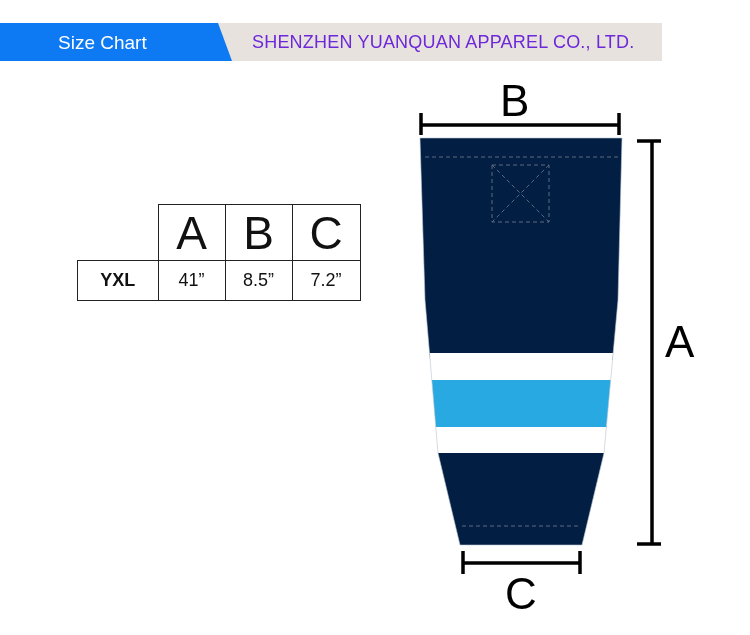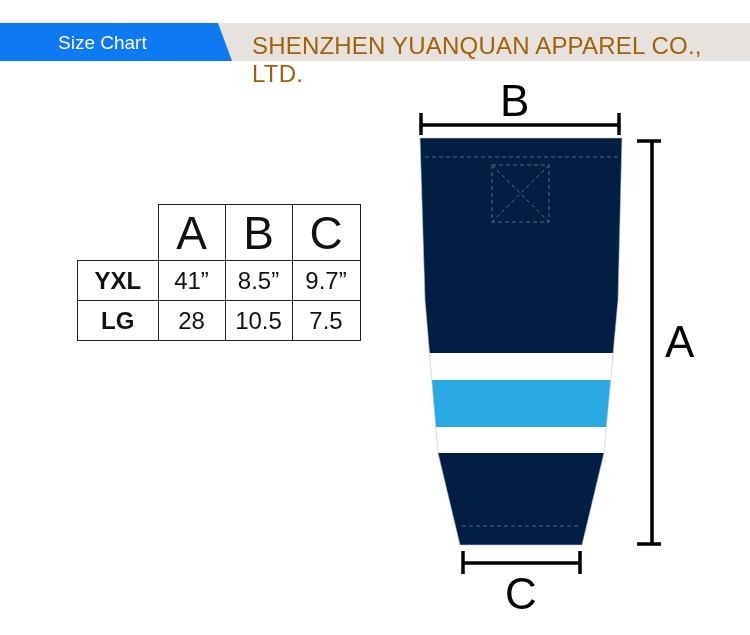--- a/index.html
+++ b/index.html
@@ -1,24 +1,24 @@
 <!DOCTYPE html>
 <html><head>
 <meta charset="utf-8">
 <style>
   html, body { margin:0; padding:0; }
   body { width:750px; height:635px; background:#ffffff; position:relative; overflow:hidden; font-family:"Liberation Sans", sans-serif; }
-  .header { position:absolute; left:0; top:23px; width:750px; height:38px; background:#e8e2df;text-decoration:underline; }
+  .header { position:absolute; left:0; top:23px; width:662px; height:38px; background:#e8e2df;text-decoration:underline; }
   .header-tab { position:absolute; left:0; top:0; width:232px; height:38px; background:#0d79f2; clip-path:polygon(0 0, 218px 0, 232px 38px, 0 38px); }
   .header-tab-label { position:absolute; left:58px; top:9px; color:#ffffff; font-size:19px; }
-  .header-company { position:absolute; left:252px; top:9px; color:#a16207; font-size:24px; letter-spacing:0.2px; }
+  .header-company { position:absolute; left:252px; top:9px; color:#6d28d9; font-size:18px; letter-spacing:0.2px; }
   table.size-table { position:absolute; left:77px; top:204px; border-collapse:collapse; }
   table.size-table td, table.size-table th { border:1.5px solid #222; text-align:center; color:#111; }
   table.size-table th { height:55px; font-size:46px; font-weight:normal; padding:0; }
-  table.size-table td { height:39px; font-size:24px; padding:0; }
+  table.size-table td { height:39px; font-size:18px; padding:0; }
   table.size-table th.blank { border:none; }
   .col-size { width:80px; } .col-a { width:66px; } .col-b { width:66px; } .col-c { width:67px; }
   .row-label { font-weight:bold; }
   .diagram { position:absolute; left:0; top:0; width:750px; height:635px; }
   .dim-letter { position:absolute; font-size:44px; color:#000; line-height:1; }
 </style>
 </head>
 <body>
 
 <div class="header">
@@ -33,27 +33,21 @@
       <tr>
     <th class="blank col-size"></th>
     <th class="col-a">A</th>
     <th class="col-b">B</th>
     <th class="col-c">C</th>
   </tr>
   <tr>
     <td class="row-label">YXL</td>
     <td>41”</td>
     <td>8.5”</td>
-    <td>9.7”</td>
-  </tr>
-  <tr>
-    <td class="row-label">LG</td>
-    <td>28</td>
-    <td>10.5</td>
-    <td>7.5</td>
+    <td>7.2”</td>
   </tr>
 </tbody>
   </table>
 
 <svg class="diagram" viewBox="0 0 750 635" width="750" height="635">
   <defs>
     <clipPath id="sockClip">
       <path d="M420,138 L622,138 L618,300 L604,453 L582,545 L460,545 L438,453 L425,300 Z"></path>
     </clipPath>
   </defs>

